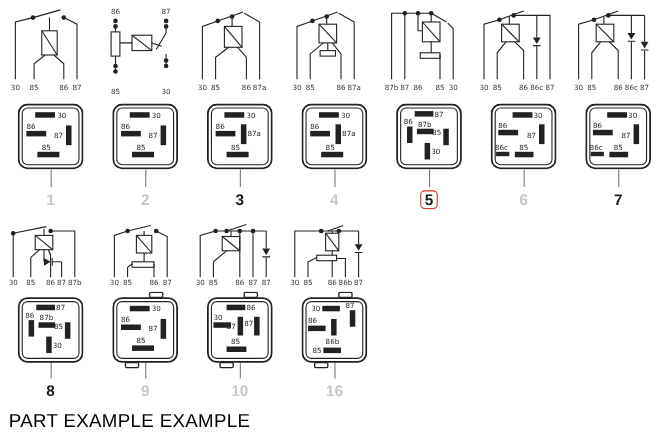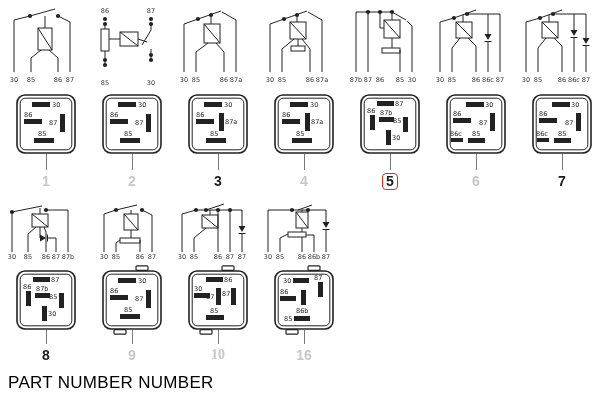--- a/index.html
+++ b/index.html
@@ -372,21 +372,21 @@
         <rect x="6" y="28" width="16" height="5" fill="#222222"></rect>
         <text x="6" y="26" font-size="6.5" fill="#222">30</text>
         <rect x="28" y="23" width="5" height="17" fill="#222222"></rect>
         <text x="18" y="34" font-size="6.5" fill="#222">87</text>
         <rect x="43" y="23" width="5" height="17" fill="#222222"></rect>
         <text x="34" y="31" font-size="6.5" fill="#222">87</text>
         <rect x="18" y="50" width="18" height="5" fill="#222222"></rect>
         <text x="22" y="48" font-size="6.5" fill="#222">85</text>
       </svg>
       <div class="lead" style="left: 218px; top: 330px; height: 14px;"></div>
-      <div class="num muted" style="left: 200px; top: 346px; font-family: Liberation Serif, serif;">10</div>
+      <div class="num muted" style="left: 200px; top: 346px;">10</div>
       <svg width="80" height="62" viewBox="0 0 80 62" class="unit-schem" style="left: 264px; top: 202px;">
         <polyline points="4,50 4,8 34,8" stroke="#222222" stroke-width="1" fill="none"></polyline>
         <polyline points="34,8 48,3" stroke="#222222" stroke-width="1" fill="none"></polyline>
         <polyline points="38,8 38,10" stroke="#222222" stroke-width="1" fill="none"></polyline>
         <rect x="32" y="10" width="12" height="16" stroke="#222222" stroke-width="1" fill="none"></rect>
         <line x1="32" y1="10" x2="44" y2="26" stroke="#222222" stroke-width="1" fill="none"></line>
         <polyline points="38,26 38,30" stroke="#222222" stroke-width="1" fill="none"></polyline>
         <rect x="24" y="30" width="18" height="5" stroke="#222222" stroke-width="1" fill="none"></rect>
         <polyline points="24,32 16,36 16,50" stroke="#222222" stroke-width="1" fill="none"></polyline>
         <polyline points="38,35 38,50" stroke="#222222" stroke-width="1" fill="none"></polyline>
@@ -416,14 +416,14 @@
         <rect x="6" y="31" width="16" height="5" fill="#222222"></rect>
         <text x="6" y="29" font-size="6.5" fill="#222">86</text>
         <rect x="27" y="25" width="5" height="15" fill="#222222"></rect>
         <text x="22" y="48" font-size="6.5" fill="#222">86b</text>
         <rect x="20" y="51" width="16" height="5" fill="#222222"></rect>
         <text x="10" y="56" font-size="6.5" fill="#222">85</text>
       </svg>
       <div class="lead" style="left: 304px; top: 330px; height: 14px;"></div>
       <div class="num muted" style="left: 286px; top: 346px;">16</div>
     </div>
-  <div id="caption">PART NUMBER NUMBER</div>
+  <div id="caption">PART EXAMPLE EXAMPLE</div>
 </div>
 
 </body></html>

